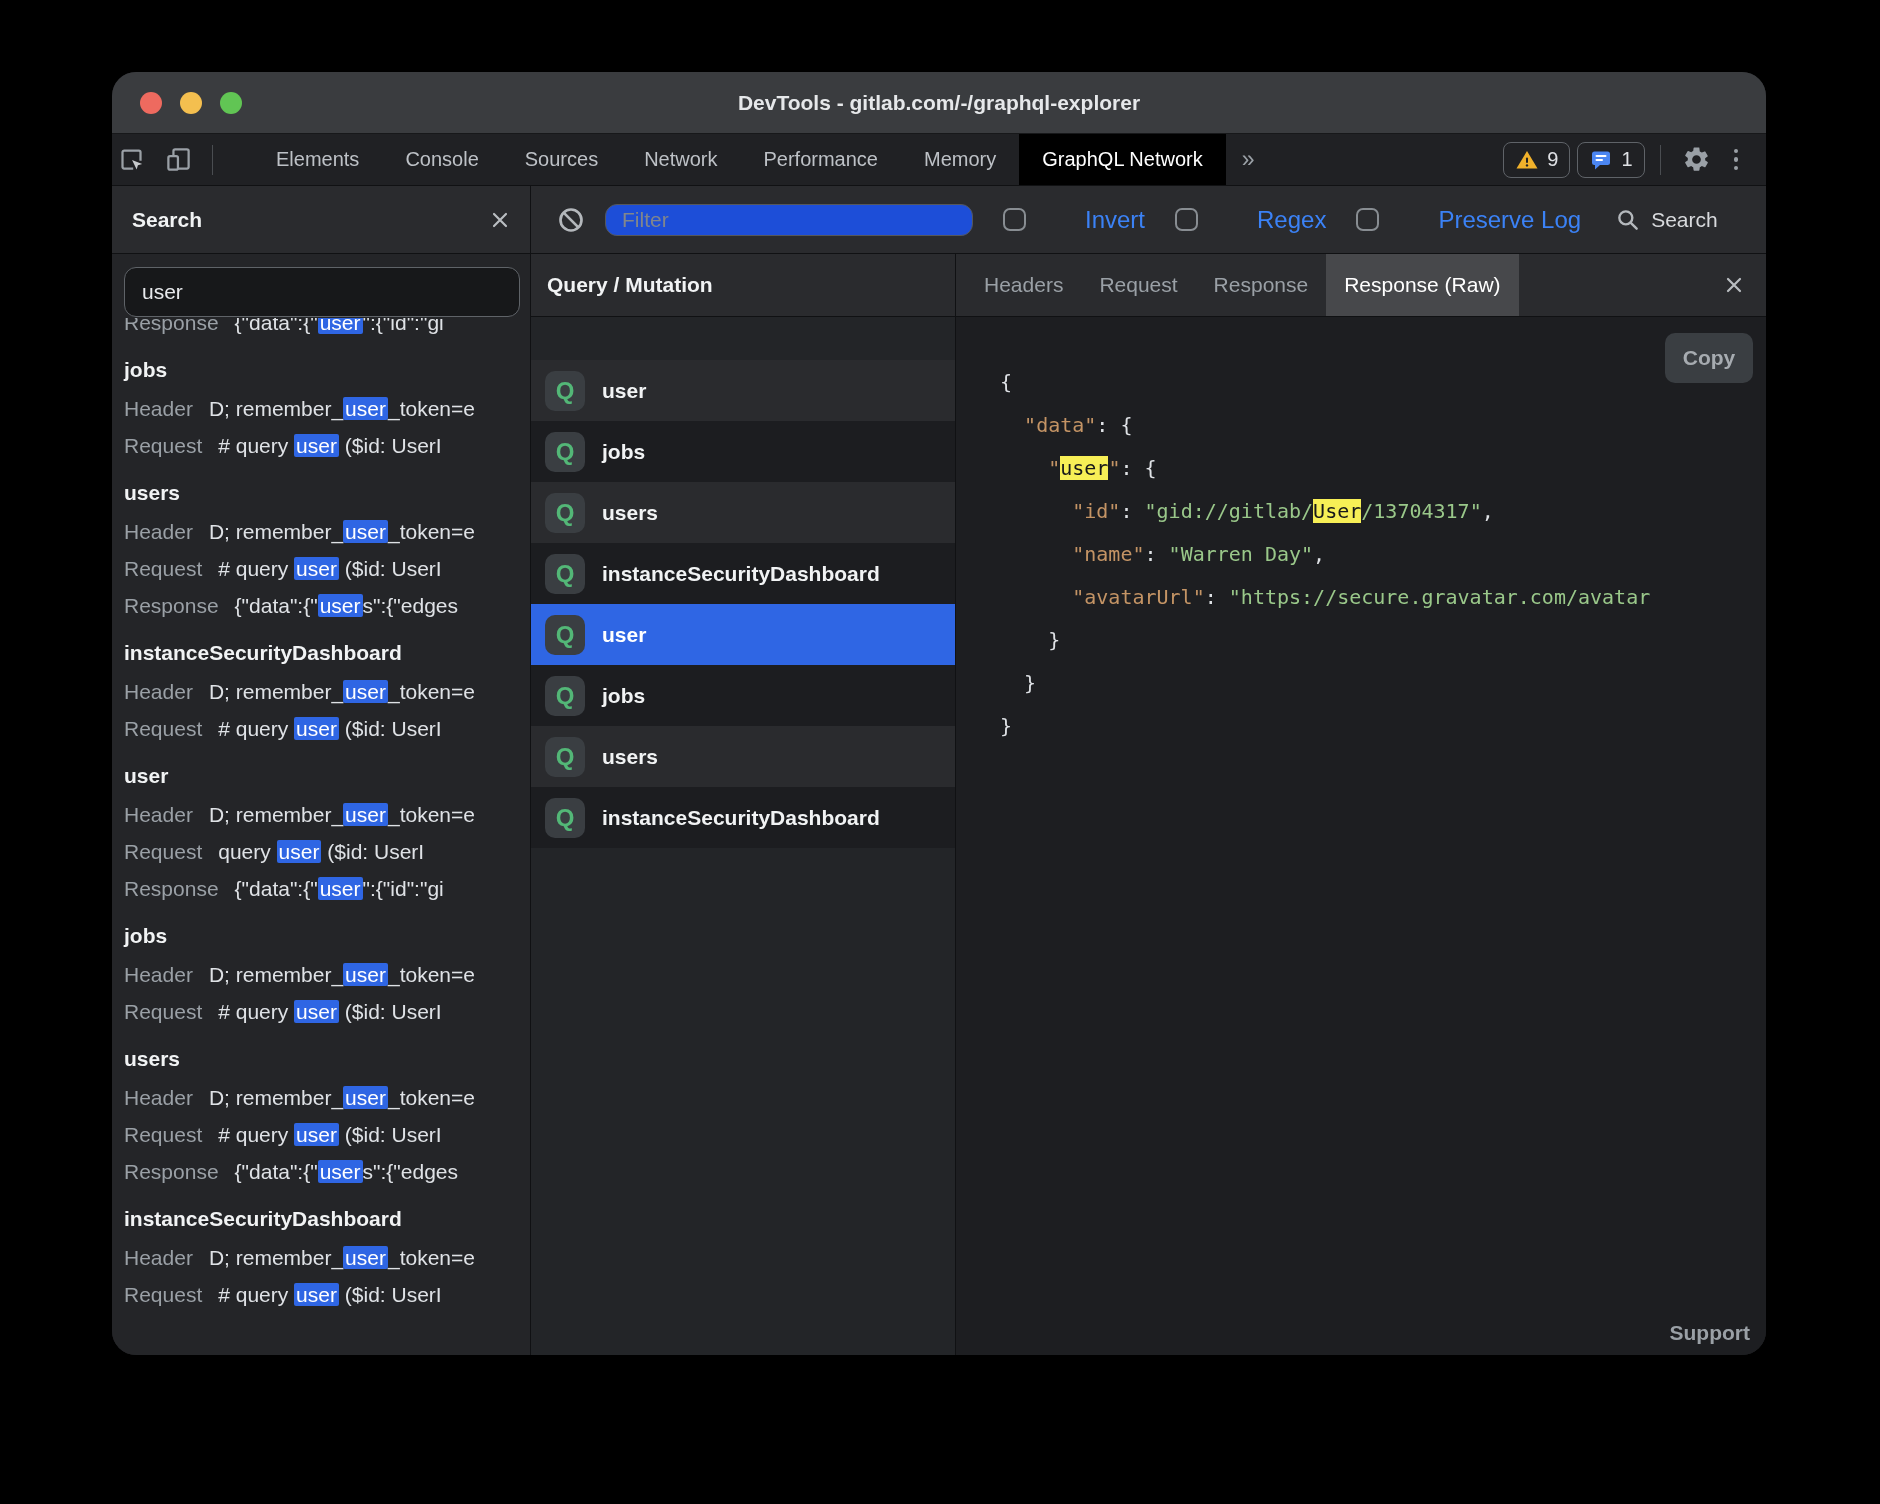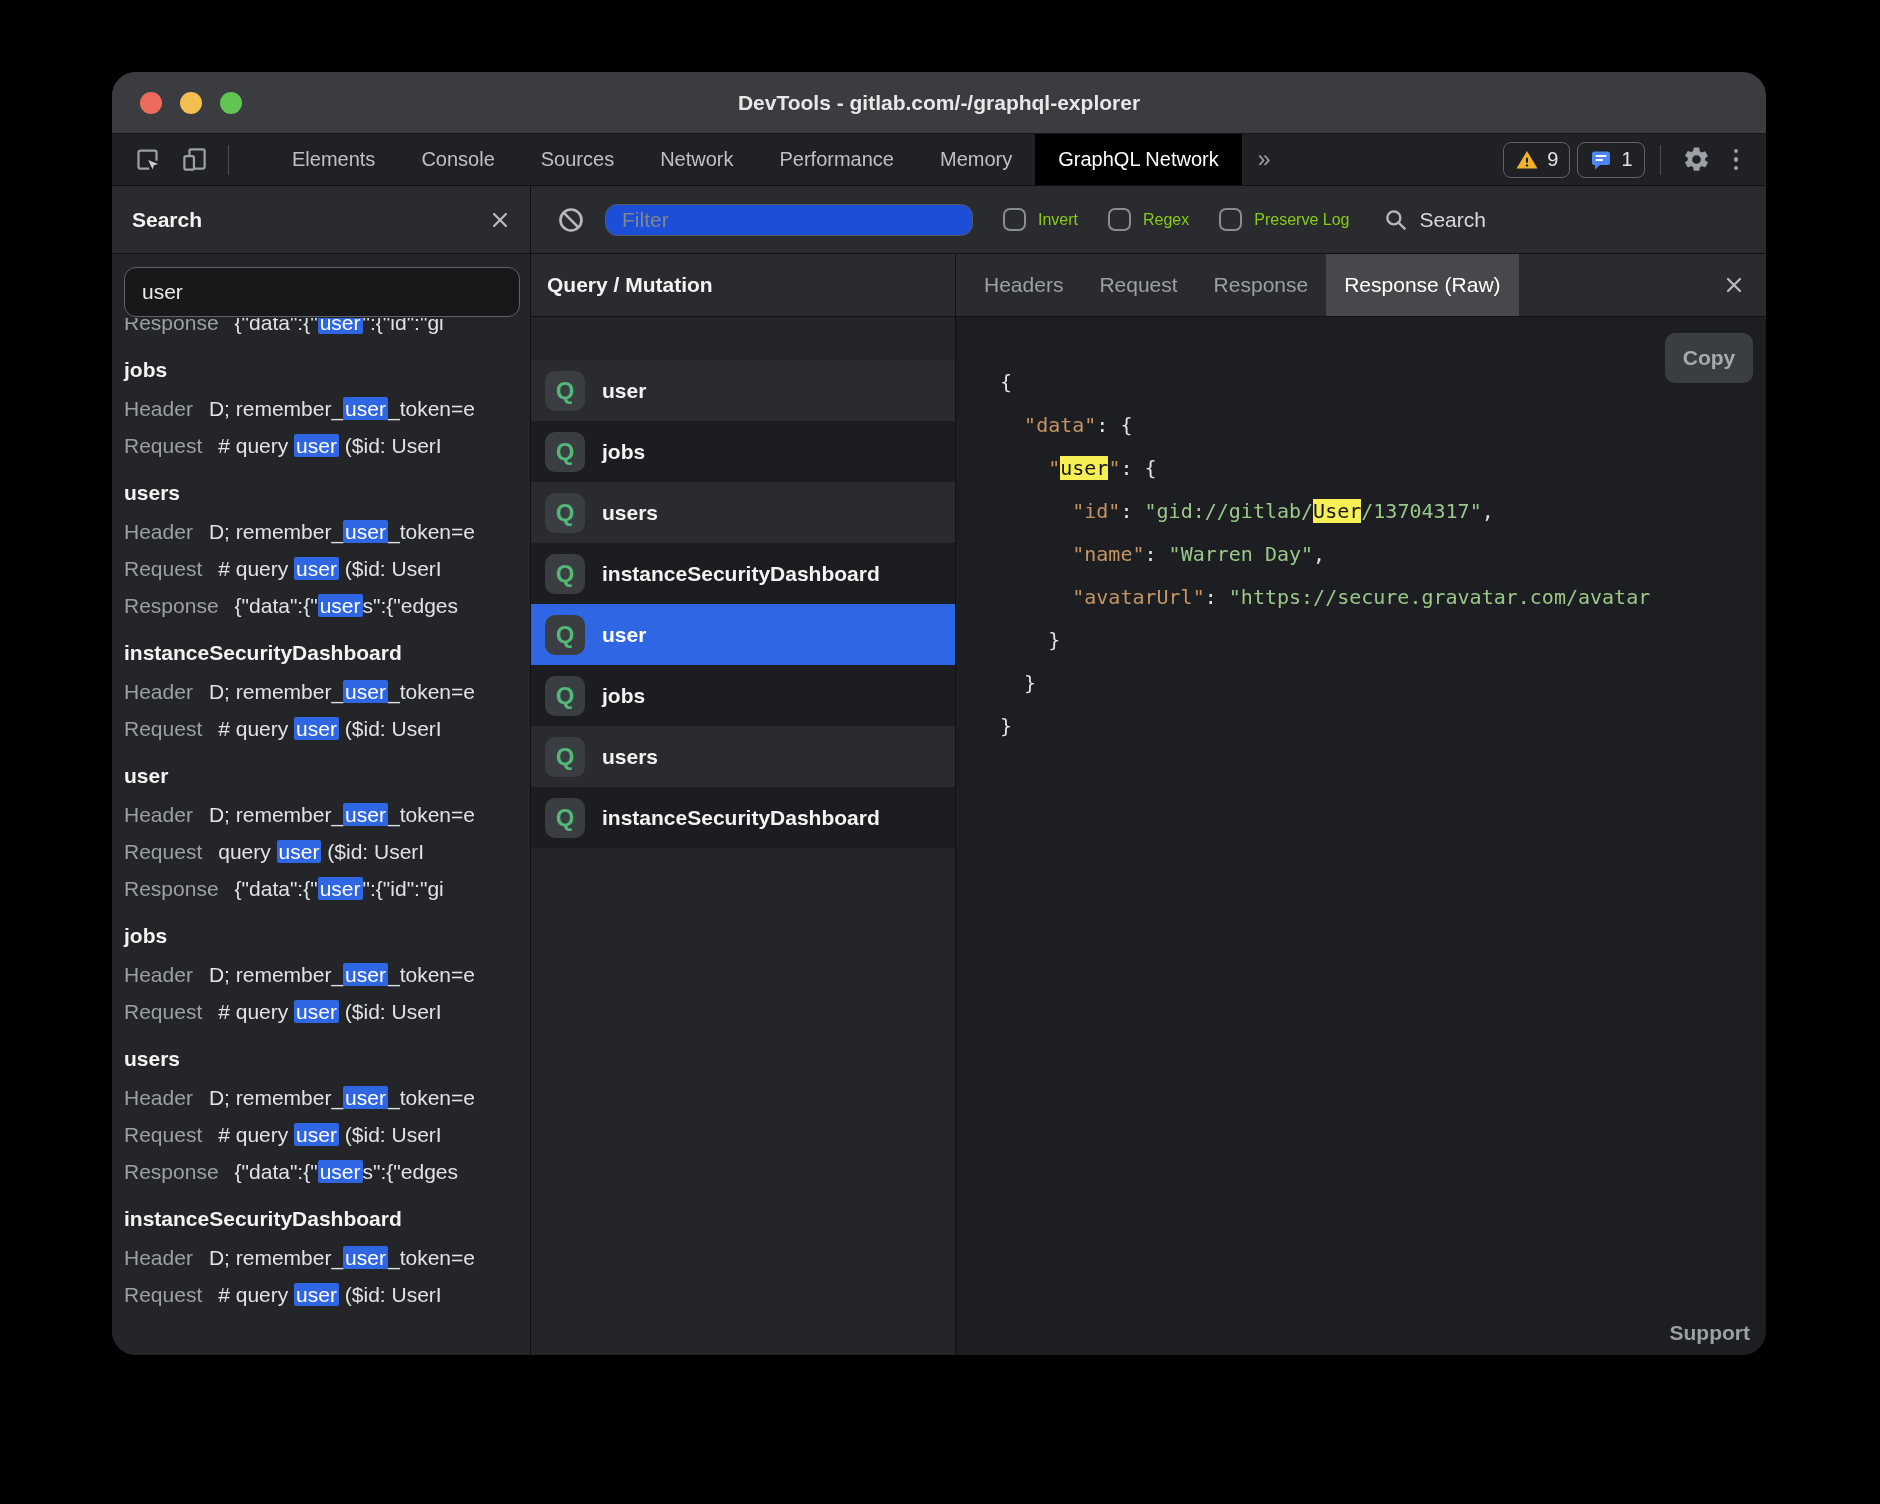--- a/index.html
+++ b/index.html
@@ -16,21 +16,21 @@
   
   .titlebar{height:62px;background:#3a3c3f;border-bottom:1px solid #17181a;
     display:flex;align-items:center;position:relative;flex:0 0 auto;}
   .lights{display:flex;gap:18px;margin-left:28px;}
   .light{width:22px;height:22px;border-radius:50%;}
   .light.red{background:#ee6a5f;} .light.yellow{background:#f4bf4f;} .light.green{background:#61c554;}
   .win-title{position:absolute;left:0;right:0;text-align:center;color:#e6e8ea;
     font-size:21px;font-weight:bold;}
   
   .tabrow{height:52px;background:#202124;border-bottom:1px solid #101113;
-    display:flex;align-items:center;padding-left:16px;flex:0 0 auto;}
+    display:flex;align-items:center;flex:0 0 auto;}
   .icon-btn{display:flex;align-items:center;justify-content:center;padding:0 6px;cursor:pointer;}
   .vsep{width:1px;height:30px;background:#4a4d51;margin:0 14px;}
   .main-tabs{display:flex;height:100%;margin-left:26px;}
   .main-tab{color:#bdc1c6;font-size:20px;padding:0 23px;height:100%;
     display:flex;align-items:center;cursor:pointer;white-space:nowrap;}
   .main-tab.active{background:#000;color:#fff;}
   .chevron{color:#9aa0a6;font-size:23px;padding:0 16px;cursor:pointer;}
   .badges{margin-left:auto;display:flex;align-items:center;gap:7px;padding-right:18px;}
   .badge{display:flex;align-items:center;gap:8px;border:1px solid #5f6368;border-radius:8px;
     height:36px;padding:0 11px;color:#dfe1e5;font-size:20px;cursor:pointer;}
@@ -57,21 +57,21 @@
   
   .right-col{flex:1;display:flex;flex-direction:column;min-width:0;}
   .filter-row{height:68px;flex:0 0 auto;background:#2a2b2e;border-bottom:1px solid #101113;
     display:flex;align-items:center;padding:0 20px;}
   .filter-input{width:368px;height:32px;margin-left:14px;background:#1d4ed8;
     border:1.5px solid #55585c;border-radius:12px;color:#e8eaed;font-size:21px;padding:0 16px;
     outline:none;font-family:"Liberation Sans",sans-serif;}
   .filter-input::placeholder{color:#80868c;}
   .chk{width:23px;height:23px;border:2px solid #888d92;border-radius:7px;
     margin:0 12px 0 30px;flex:0 0 auto;cursor:pointer;background:transparent;}
-  .chk-label{font-size:16px;color:#84cc16;white-space:nowrap;}
+  .chk-label{font-size:24px;color:#3b82f6;white-space:nowrap;margin-left:47px;}
   .srch-group{display:flex;align-items:center;margin-left:34px;gap:10px;cursor:pointer;}
   .srch-label{font-size:21px;color:#d8dadd;}
   .split{flex:1;display:flex;min-height:0;}
   
   .mid-panel{width:425px;flex:0 0 auto;border-right:1px solid #101113;background:#232528;
     display:flex;flex-direction:column;gap:43px;}
   .qm-head{height:63px;flex:0 0 auto;background:#2a2b2e;border-bottom:1px solid #101113;
     display:flex;align-items:center;padding:0 16px;color:#f1f3f4;font-weight:bold;font-size:21px;}
   .qrow{height:61px;flex:0 0 auto;display:flex;align-items:center;padding-left:14px;
     font-size:21px;font-weight:bold;color:#f1f3f4;cursor:pointer;}

